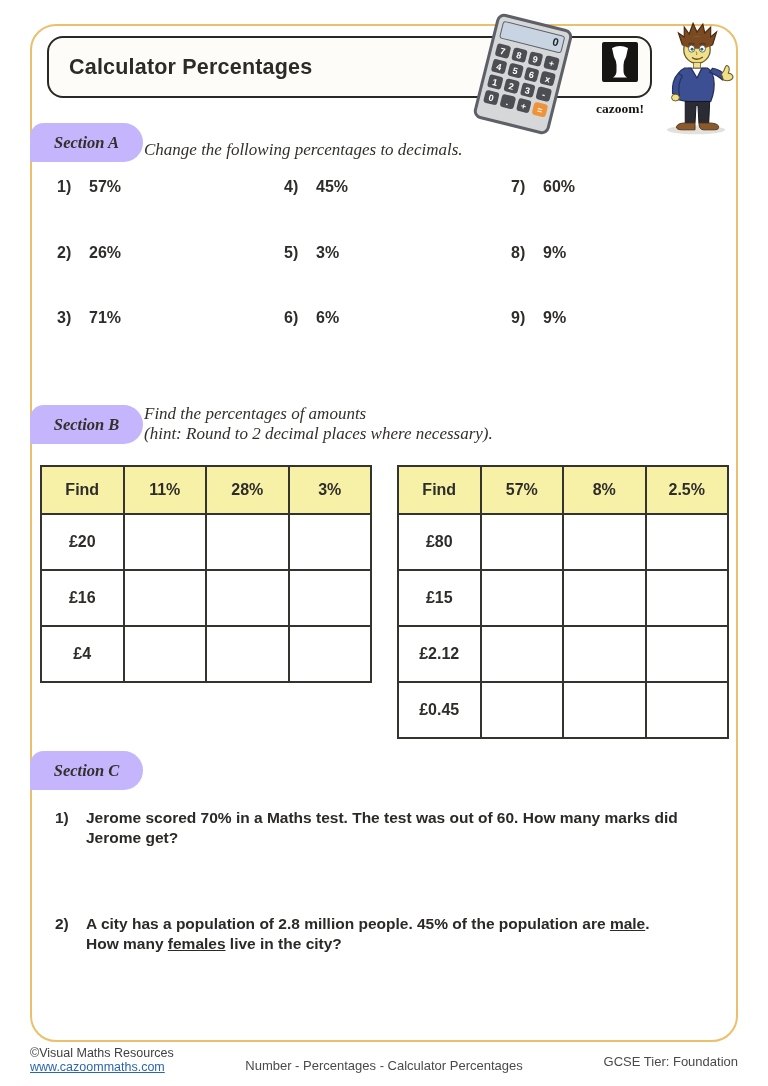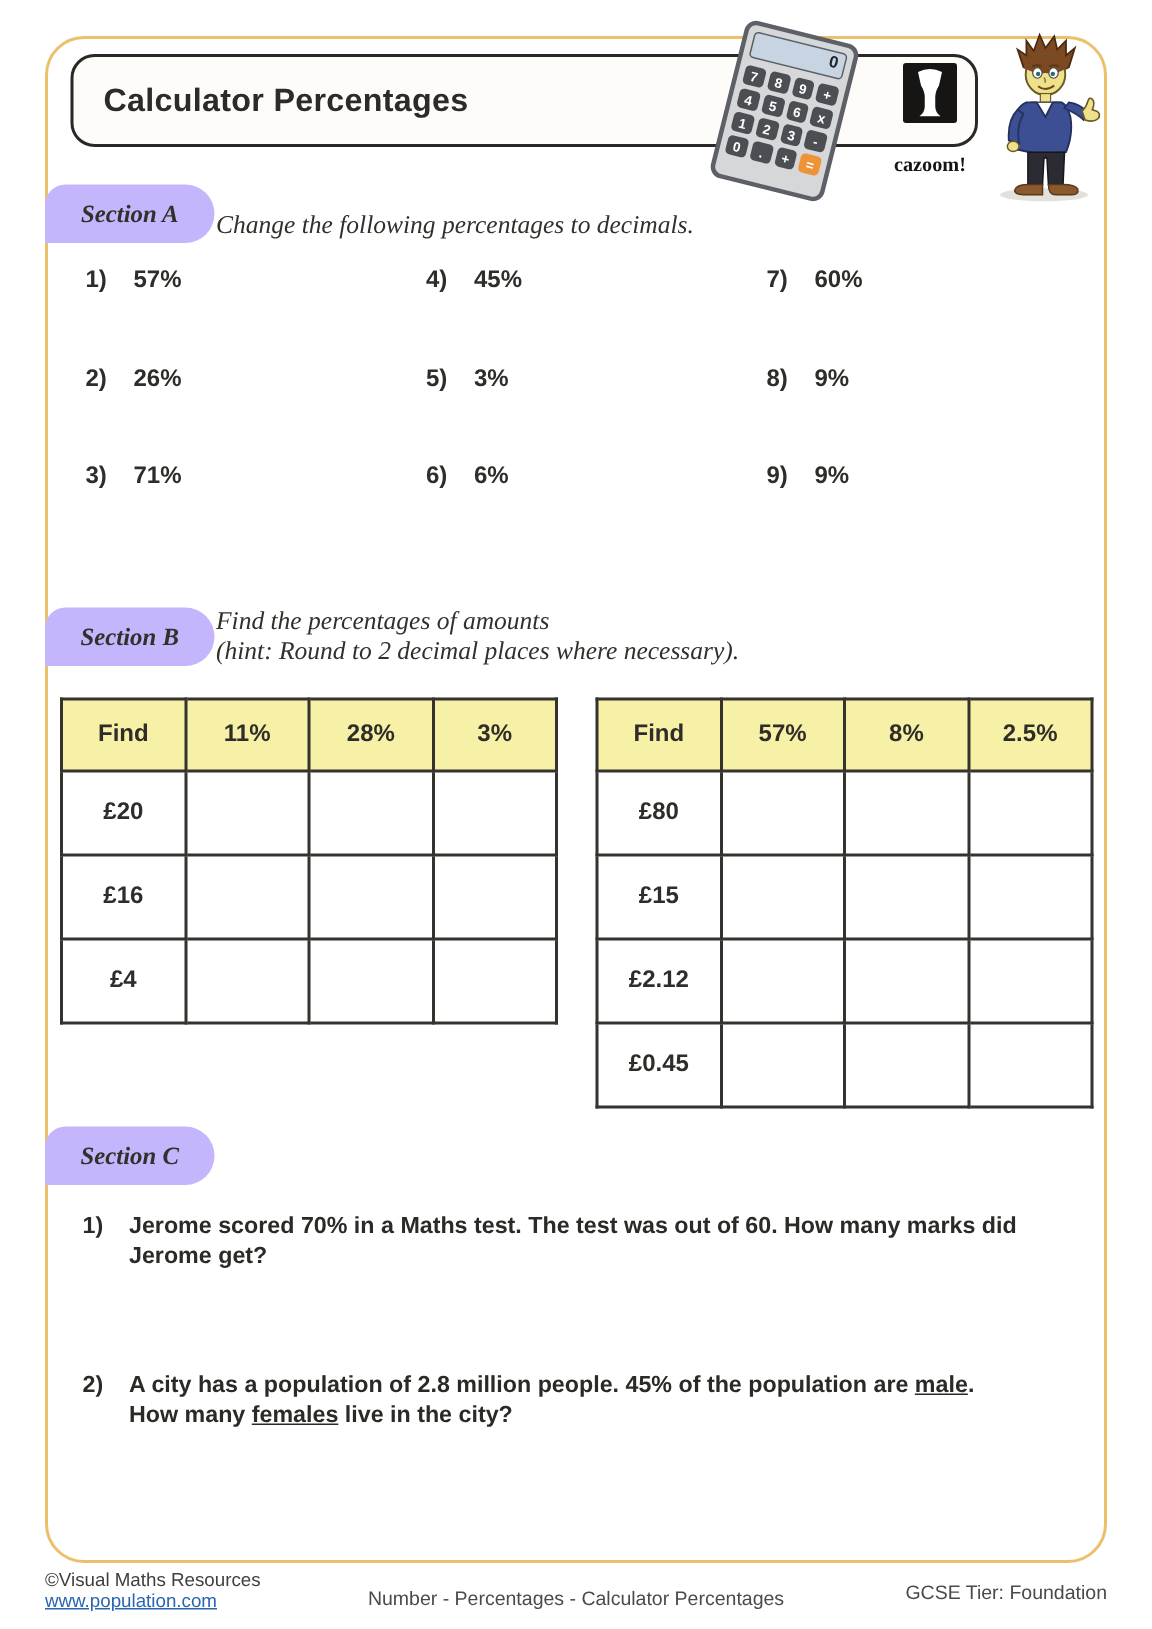--- a/index.html
+++ b/index.html
@@ -262,18 +262,18 @@
   <div class="abs question" style="left:55px;top:914px;width:660px;">
     <span class="qn">2)</span>
     <div>
       <span>A city has a population of 2.8 million people. 45% of the population are </span><span class="ul">male</span><span>.</span><br>
       <span>How many </span><span class="ul">females</span><span> live in the city?</span>
     </div>
   </div>
 
   <div class="abs foot" style="left:30px;top:1046px;">
     <div>©Visual Maths Resources</div>
-    <a href="#">www.population.com</a>
+    <a href="#">www.cazoommaths.com</a>
   </div>
   <div class="abs foot-center">Number - Percentages - Calculator Percentages</div>
   <div class="abs foot-right">GCSE Tier: Foundation</div>
 
 </div>
 
 </body></html>

